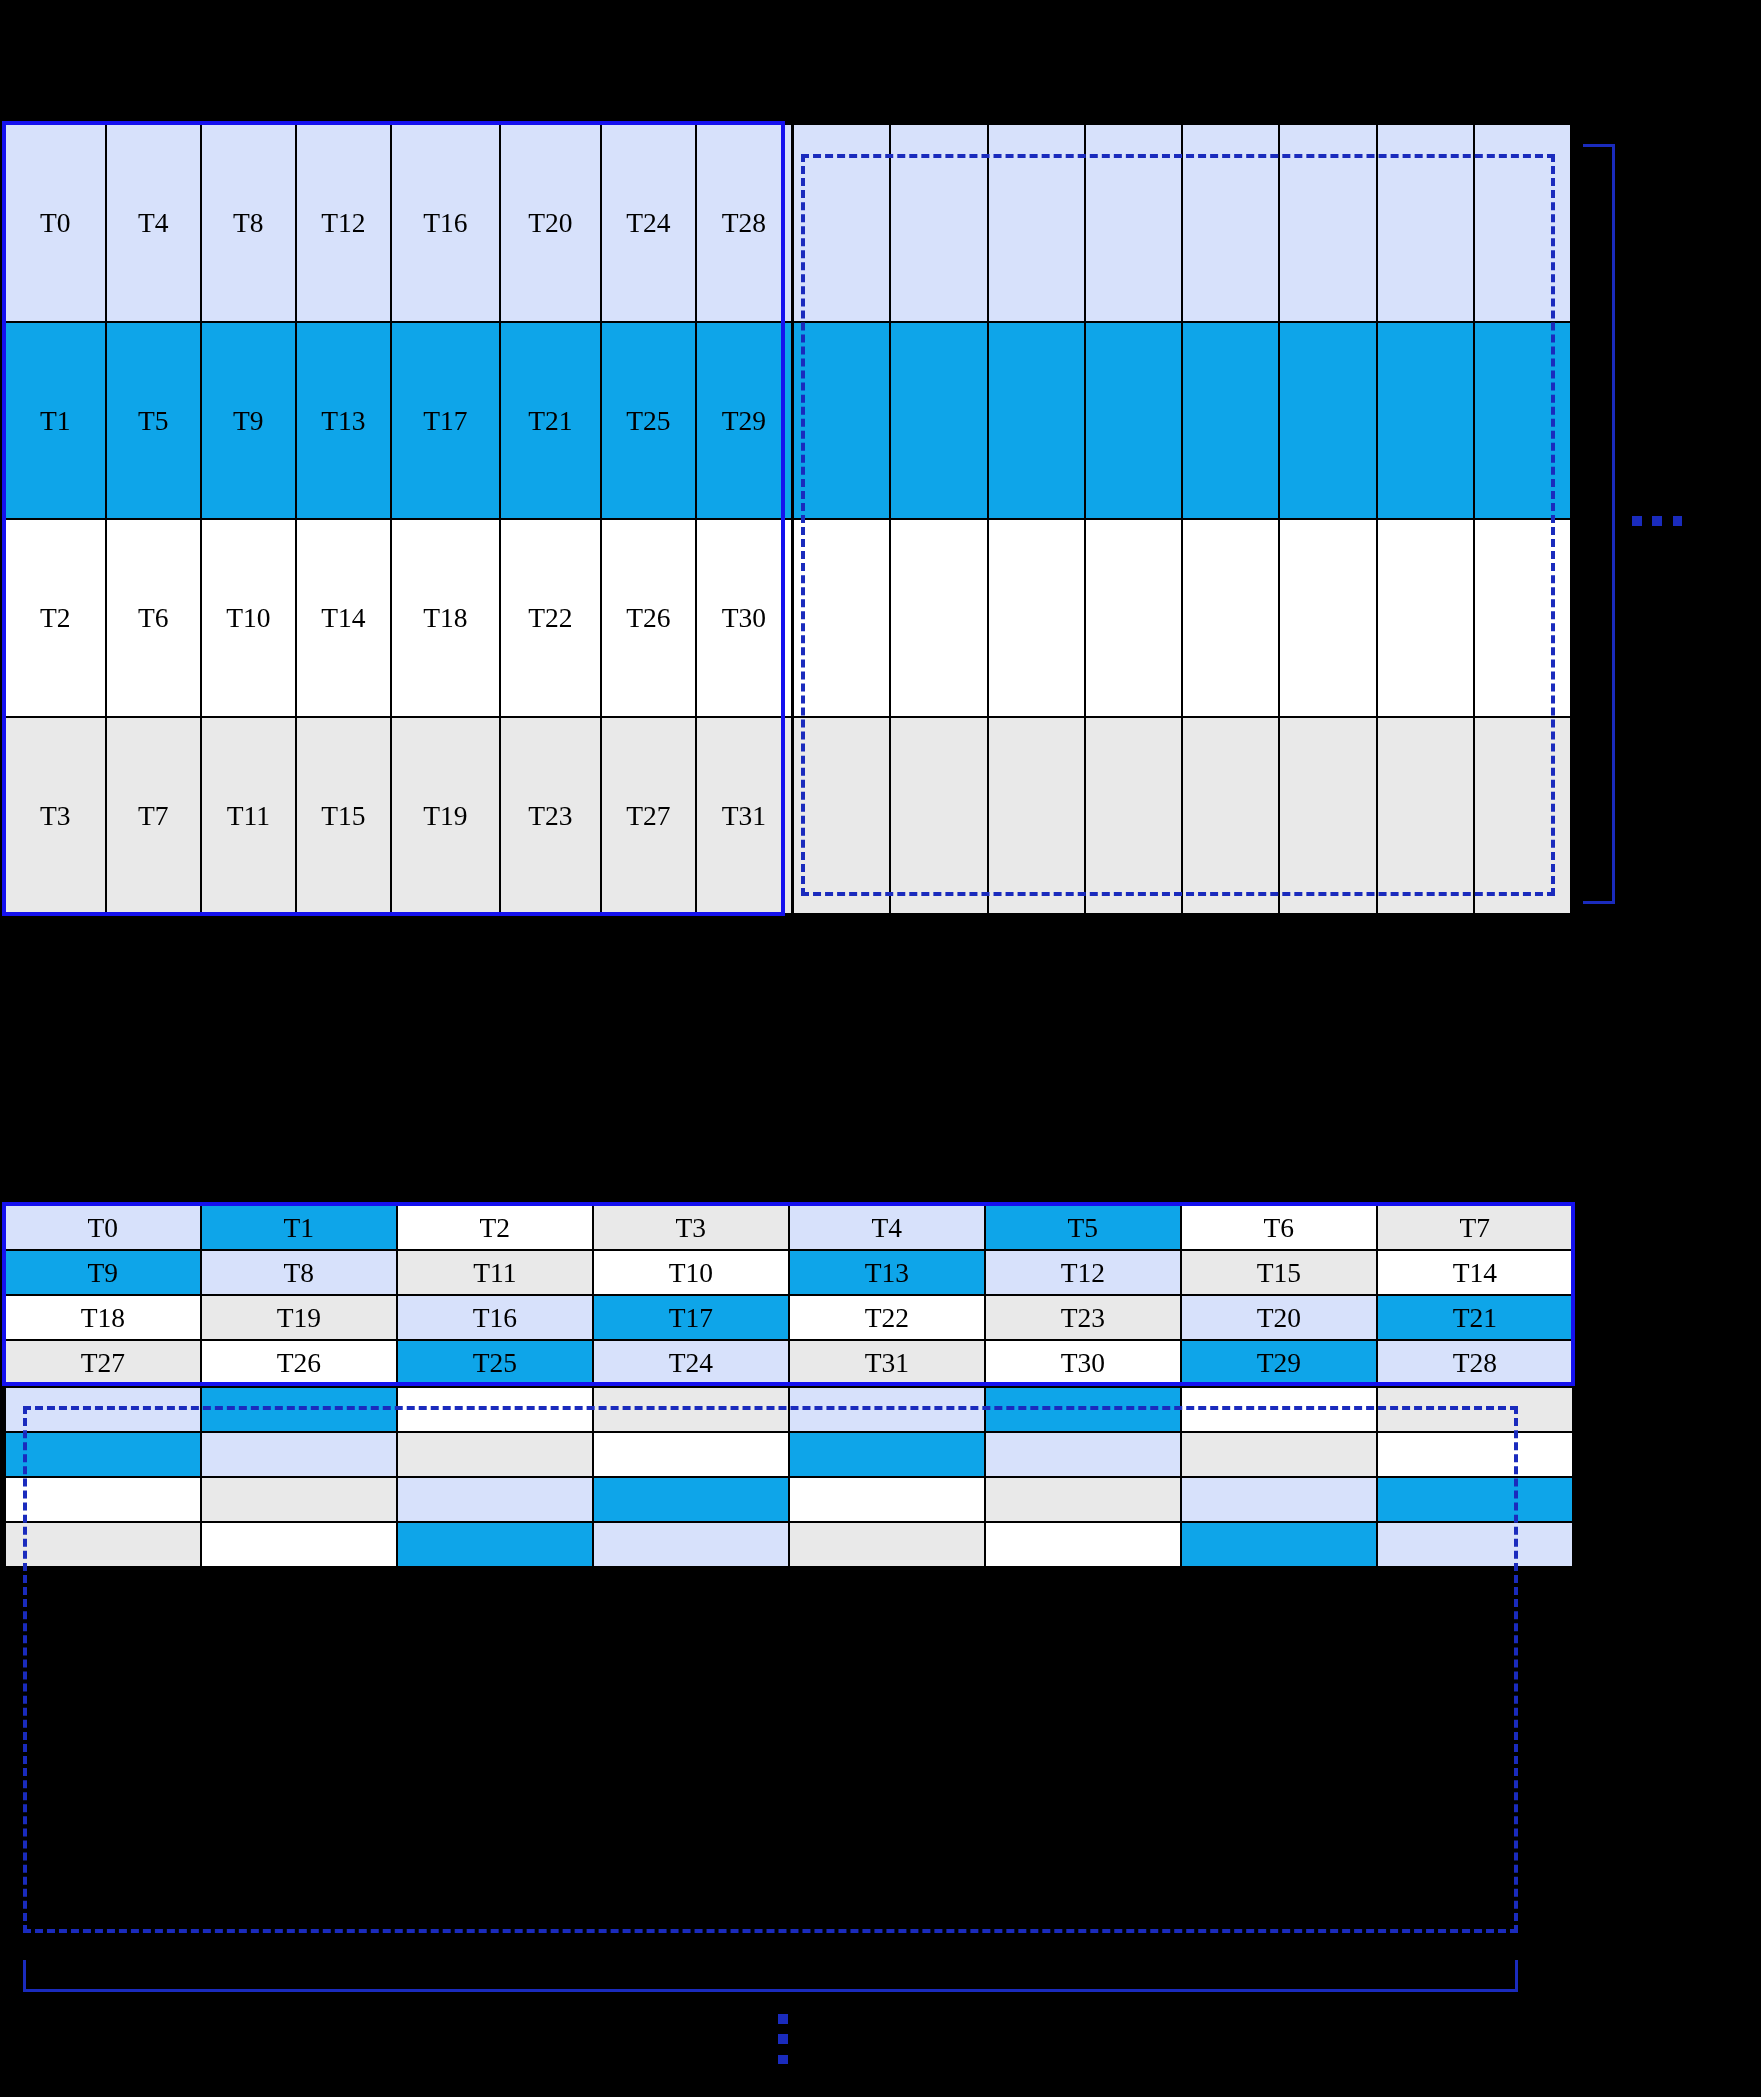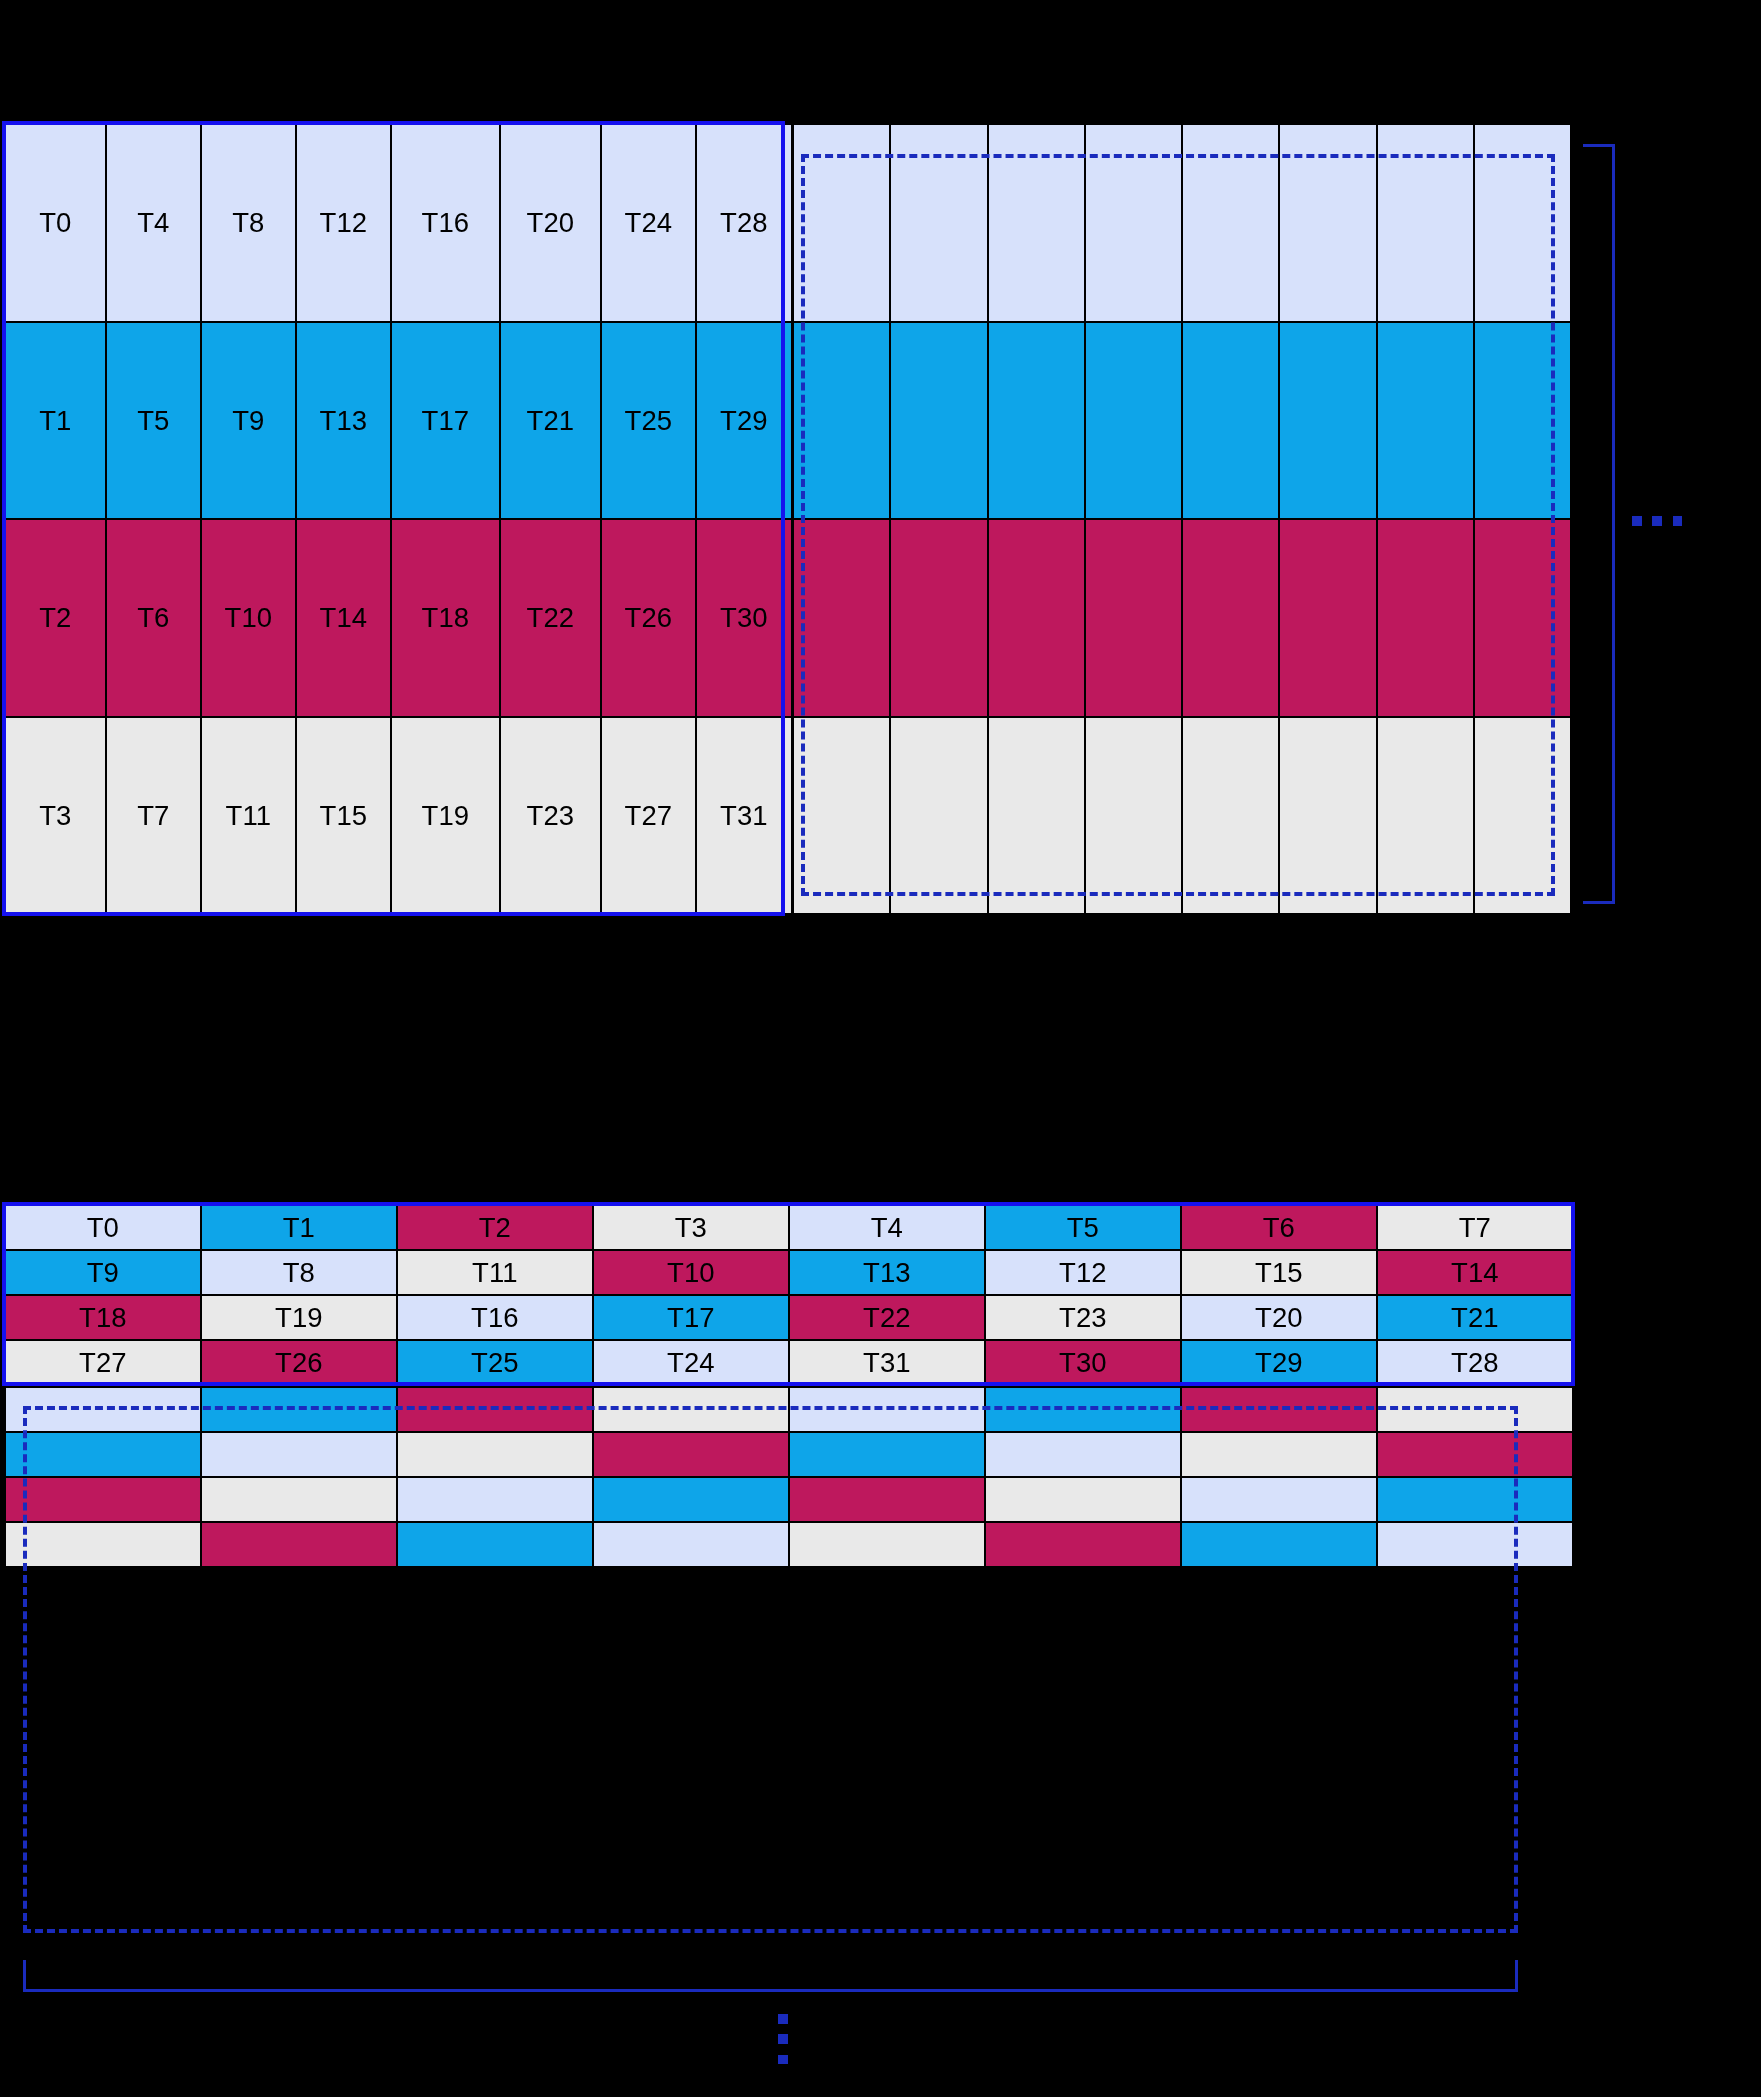--- a/index.html
+++ b/index.html
@@ -22,35 +22,36 @@
     width: 1762px;
     height: 2097px;
   }
 
   
   .grid-block {
     position: absolute;
     display: grid;
     box-sizing: border-box;
     background: #ececec;
+    font-family: Liberation Serif, serif;
   }
   .cell {
     box-sizing: border-box;
     border: 1.2px solid #000000;
     display: flex;
     align-items: center;
     justify-content: center;
     font-size: 27.5px;
     color: #000000;
     line-height: 1;
     white-space: nowrap;
   }
   .c-blue   { background: #d7e1fb; }
   .c-green  { background: #0ea5e9; }
-  .c-yellow { background: #be185d; }
+  .c-yellow { background: #ffffff; }
   .c-gray   { background: #e9e9e9; }
 
   
   .solid-frame {
     position: absolute;
     box-sizing: border-box;
     border: 4.8px solid #1511ef;
     pointer-events: none;
   }
   

